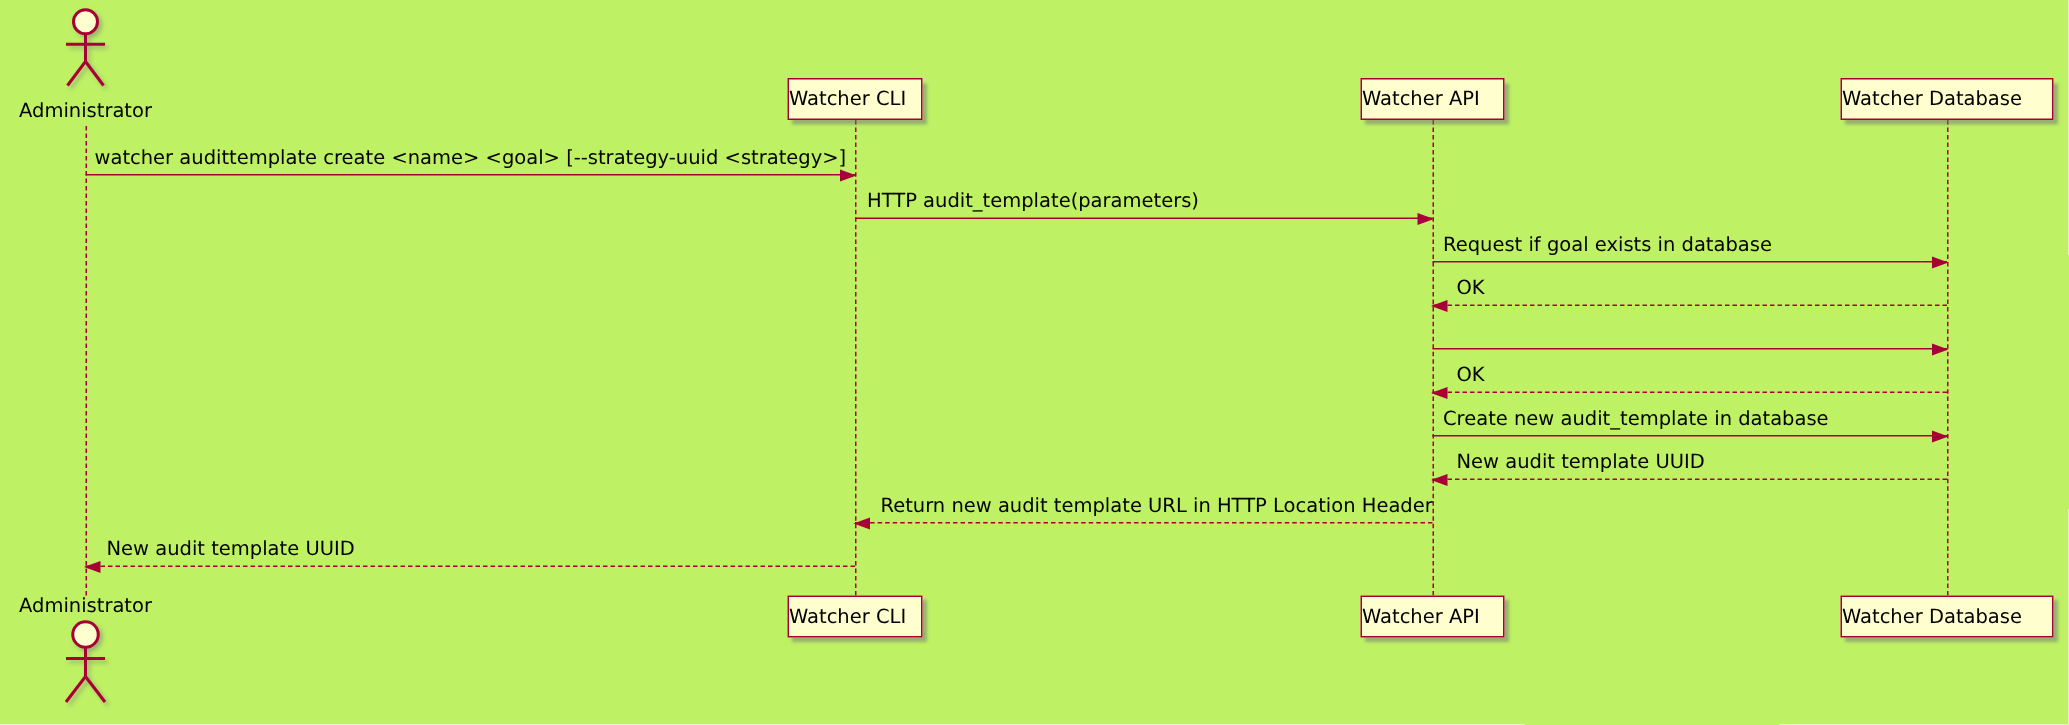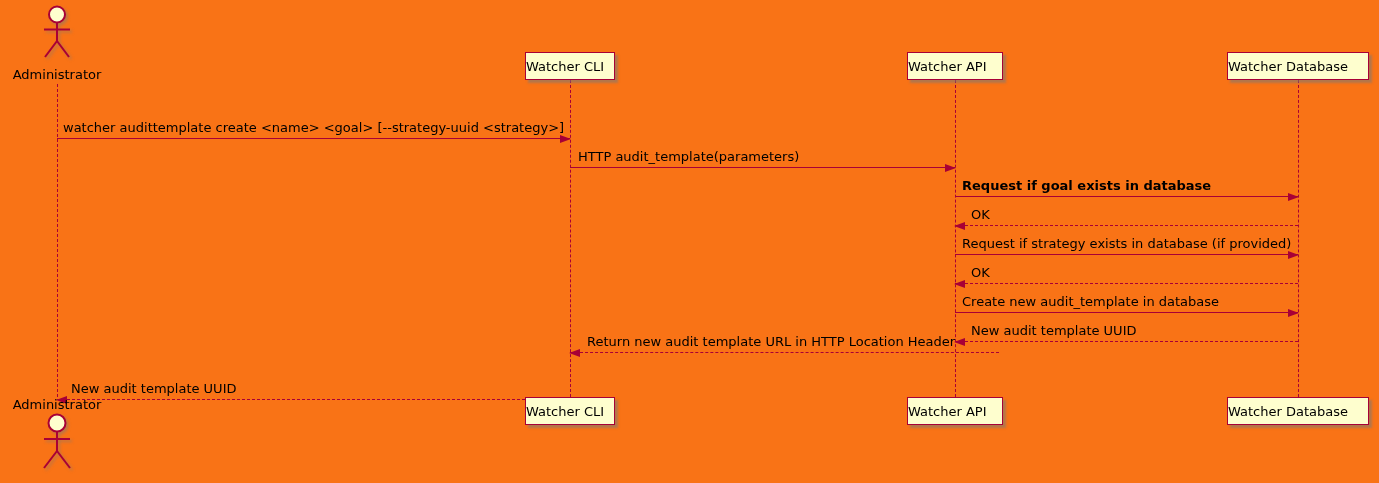--- a/index.html
+++ b/index.html
@@ -4,21 +4,21 @@
 <style>
   :root{
     --accent:#A80036;
     --fill:#FEFECE;
     --text:#000000;
   }
   html,body{margin:0;padding:0;background:#ffffff;}
   #stage{
     position:relative;
     width:1379px;height:483px;
-    background:#f97316;
+    background:#bef264;
     font-family:"DejaVu Sans","Liberation Sans",sans-serif;
     color:var(--text);
     overflow:hidden;
   }
   .lifeline{
     position:absolute;
     width:0;
     border-left:1px dashed var(--accent);
   }
   .pbox{
@@ -39,21 +39,20 @@
     font-size:13px;
     white-space:nowrap;
   }
   .actor-svg{
     position:absolute;
     filter:drop-shadow(2.5px 2.5px 1.5px rgba(120,120,120,0.5));
   }
   .msg{
     position:absolute;
     height:20px;
-    margin-top:22px;
   }
   .msg-label{
     position:absolute;
     bottom:4px;
     font-size:13px;
     white-space:nowrap;
   }
   .msg-line{
     position:absolute;
     left:0;right:0;bottom:0;height:0;
@@ -109,34 +108,33 @@
     <div class="msg-line solid"></div>
     <div class="arrowhead right"></div>
   </div>
 
   <div class="msg" style="left:570px;top:126px;width:385px;">
     <div class="msg-label" style="left:8px;">HTTP audit_template(parameters)</div>
     <div class="msg-line solid"></div>
     <div class="arrowhead right"></div>
   </div>
 
-  <div class="msg" style="left:955px;top:155px;width:343px;font-weight:bold;">
+  <div class="msg" style="left:955px;top:155px;width:343px;">
     <div class="msg-label" style="left:7px;">Request if goal exists in database</div>
     <div class="msg-line solid"></div>
     <div class="arrowhead right"></div>
   </div>
 
   <div class="msg" style="left:955px;top:184px;width:343px;">
     <div class="msg-label" style="left:16px;">OK</div>
     <div class="msg-line dashed"></div>
     <div class="arrowhead left"></div>
   </div>
 
   <div class="msg" style="left:955px;top:213px;width:343px;">
-    <div class="msg-label" style="left:7px;">Request if strategy exists in database (if provided)</div>
     <div class="msg-line solid"></div>
     <div class="arrowhead right"></div>
   </div>
 
   <div class="msg" style="left:955px;top:242px;width:343px;">
     <div class="msg-label" style="left:16px;">OK</div>
     <div class="msg-line dashed"></div>
     <div class="arrowhead left"></div>
   </div>
 
@@ -145,21 +143,21 @@
     <div class="msg-line solid"></div>
     <div class="arrowhead right"></div>
   </div>
 
   <div class="msg" style="left:955px;top:300px;width:343px;">
     <div class="msg-label" style="left:16px;">New audit template UUID</div>
     <div class="msg-line dashed"></div>
     <div class="arrowhead left"></div>
   </div>
 
-  <div class="msg" style="left:570px;top:311px;width:385px;padding-left:44px;">
+  <div class="msg" style="left:570px;top:329px;width:385px;">
     <div class="msg-label" style="left:17px;">Return new audit template URL in HTTP Location Header</div>
     <div class="msg-line dashed"></div>
     <div class="arrowhead left"></div>
   </div>
 
   <div class="msg" style="left:57px;top:358px;width:513px;">
     <div class="msg-label" style="left:14px;">New audit template UUID</div>
     <div class="msg-line dashed"></div>
     <div class="arrowhead left"></div>
   </div>

